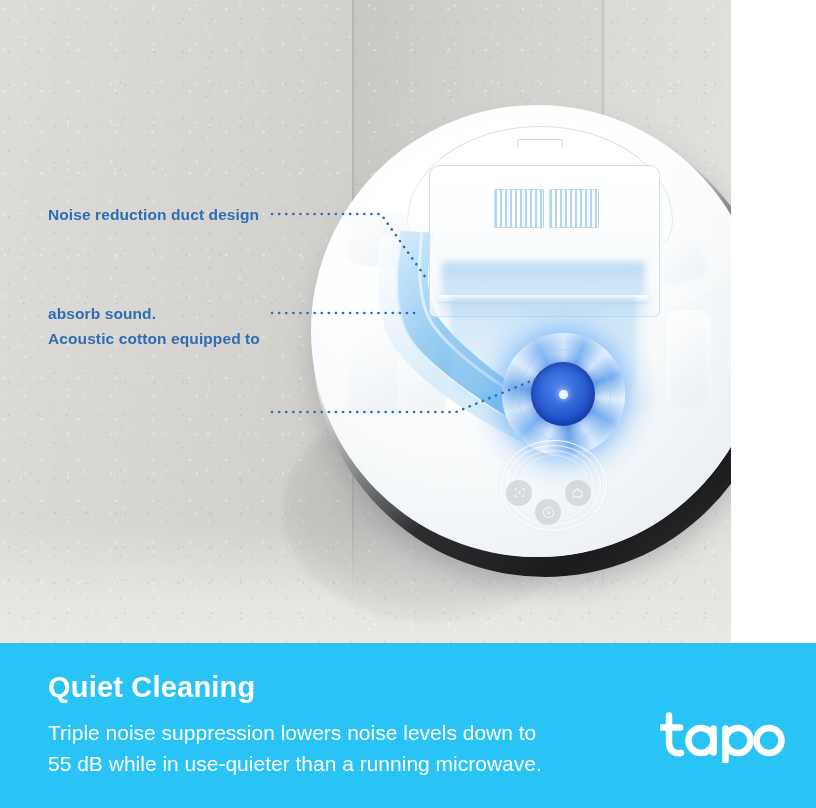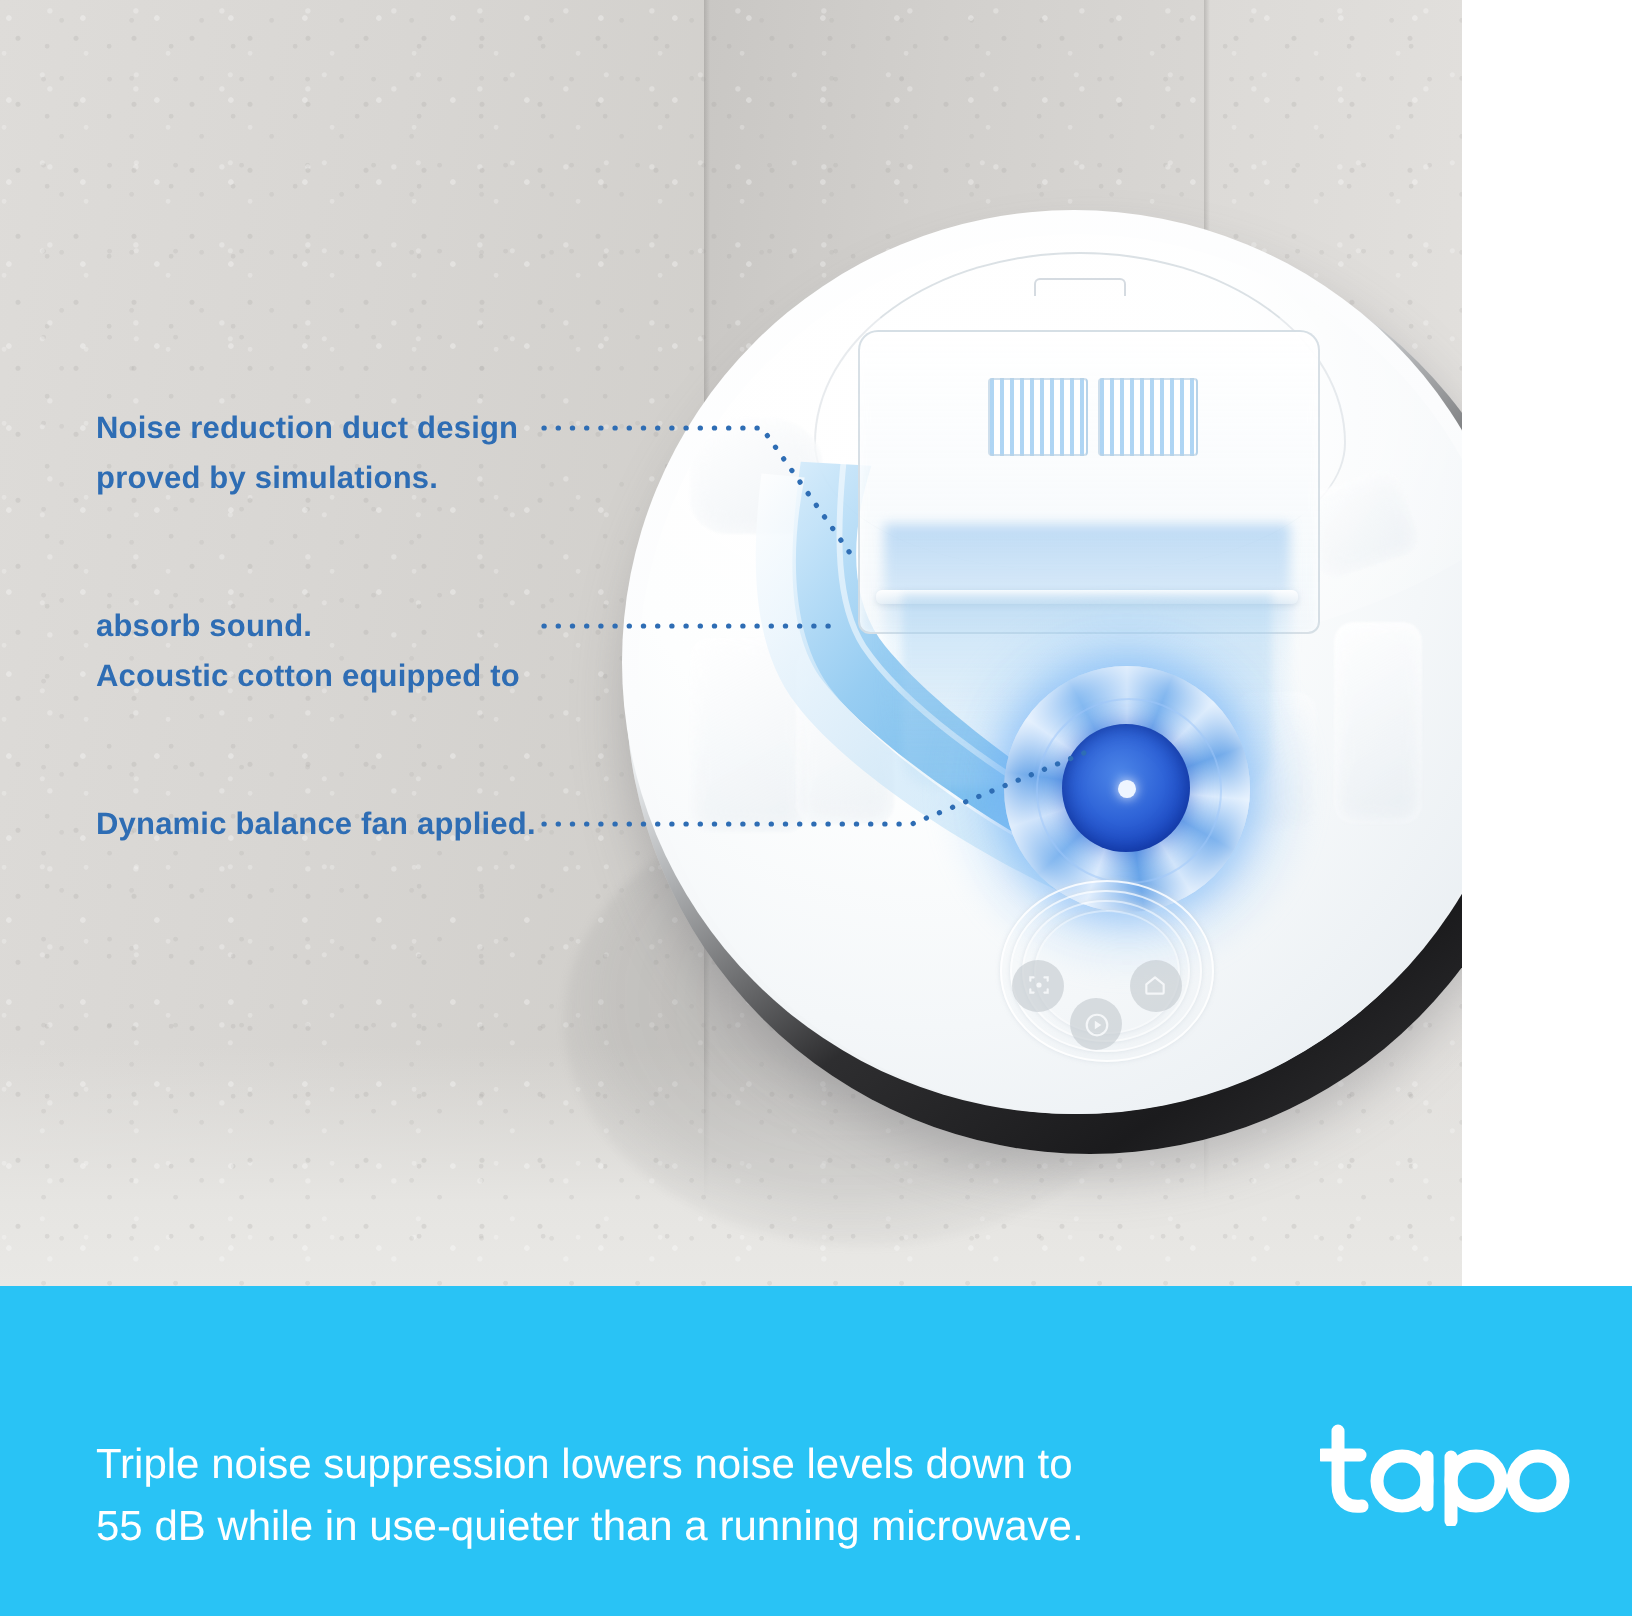--- a/index.html
+++ b/index.html
@@ -361,33 +361,30 @@
     <svg class="leaders" viewBox="0 0 816 643">
       <g stroke="#2e6db4" stroke-width="2.6" stroke-linecap="round" stroke-dasharray="0.1 7" fill="none">
         <path d="M272,214 L381,214 L426,278"></path>
         <path d="M272,313 L420,313"></path>
         <path d="M272,412 L456,412 L548,374"></path>
       </g>
     </svg>
 
     <div class="anno a1">
       <div>Noise reduction duct design</div>
-      <div>proved by simulations.</div>
     </div>
     <div class="anno a2">
       <div>absorb sound.</div>
       <div>Acoustic cotton equipped to</div>
     </div>
-    <div class="anno a3">
-      <div>Dynamic balance fan applied.</div>
-    </div>
 
   </div>
 
   <div id="banner">
+    <div class="banner-title">Quiet Cleaning</div>
     <div class="banner-body">
       <div>Triple noise suppression lowers noise levels down to</div>
       <div>55 dB while in use-quieter than a running microwave.</div>
     </div>
 
     <div class="logo">
       <svg viewBox="0 0 260 110">
         <g fill="none" stroke="#ffffff" stroke-width="13" stroke-linecap="round" stroke-linejoin="round">
 
           <path d="M18 18 L18 72 C18 88 28 95 42 93"></path>

